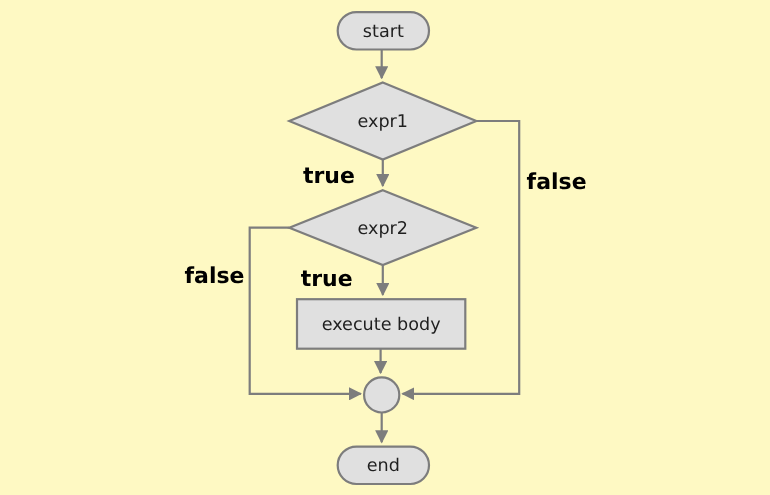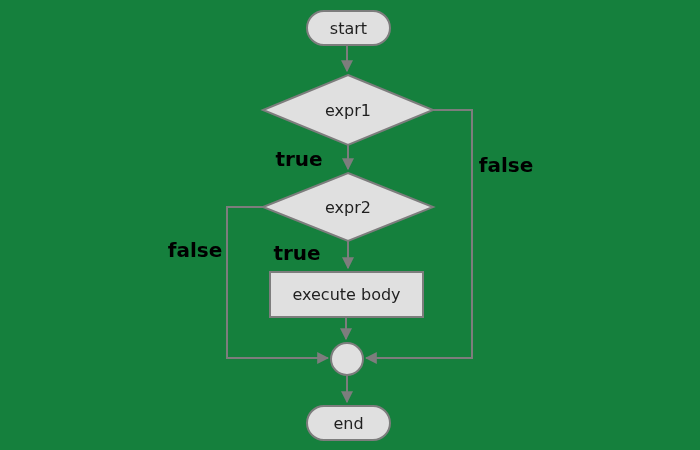--- a/index.html
+++ b/index.html
@@ -4,21 +4,21 @@
 <style>
   html, body {
     margin: 0;
     padding: 0;
     background: #ffffff;
   }
   .canvas {
     position: relative;
     width: 700px;
     height: 450px;
-    background: #15803d;
+    background: #fef9c3;
     font-family: "DejaVu Sans", sans-serif;
   }
   svg { display: block; }
 
   .node-shape {
     fill: #e0e0e0;
     stroke: #7d7d7d;
     stroke-width: 2;
   }
   .edge {

